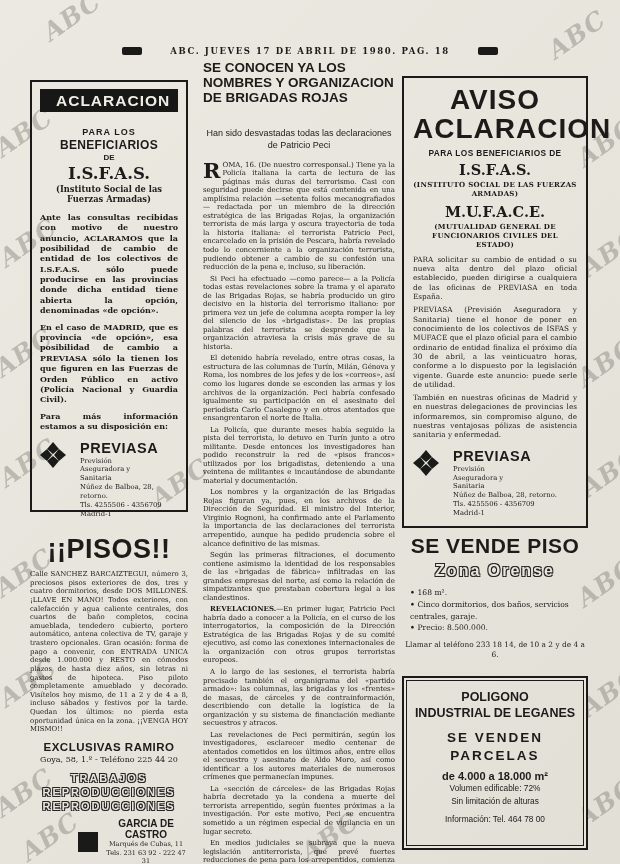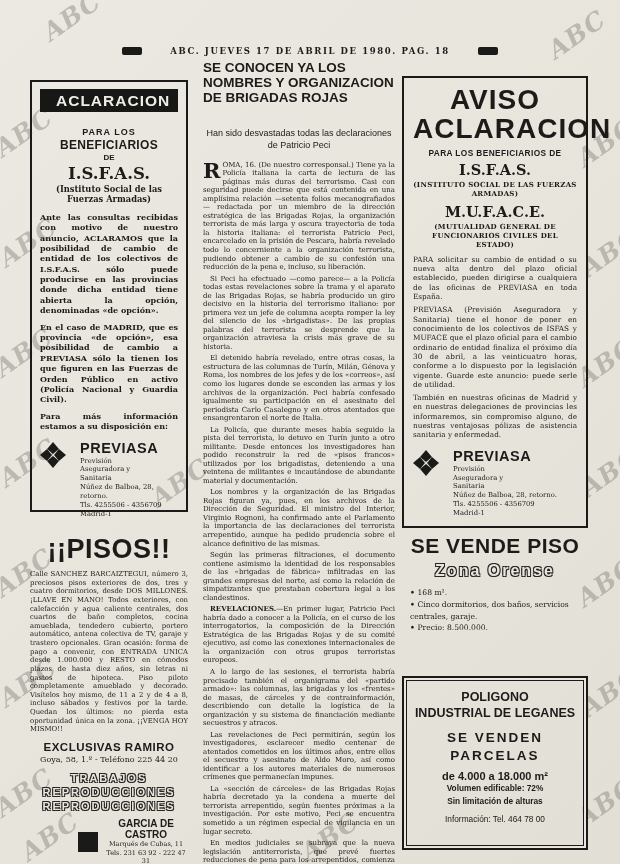--- a/index.html
+++ b/index.html
@@ -81,21 +81,21 @@
   .vp-bullets li::before { content:"• "; font-weight:bold; }
   .vp-footer { font-size:7.4px; margin-top:6px; line-height:1.3; }
 
   
   .poligono { left:402px; top:676px; width:186px; height:174px; border:2px solid #1a1a18;
     box-shadow: inset 0 0 0 2px #e9e6df, inset 0 0 0 3px #1a1a18;
     padding:12px 8px 8px; text-align:center; font-family:"Liberation Sans",sans-serif; }
   .pol-title { font-weight:bold; font-size:12.5px; line-height:1.25; }
   .pol-parcelas { font-weight:bold; font-size:13.5px; letter-spacing:2px; line-height:1.3; margin:8px 0 6px; }
   .pol-size { font-weight:bold; font-size:11px; }
-  .pol-detail { font-weight:bold; font-size:8.3px; line-height:1.55; }
+  .pol-detail { font-weight:normal; font-size:8.3px; line-height:1.55; }
   .pol-info { font-size:8.3px; margin-top:6px; }
 </style>
 </head>
 <body>
 
 <div class="page">
   <div class="watermark-layer">
       <span class="watermark" style="left: 40px; top: 2px;">ABC</span>
       <span class="watermark" style="left: 545px; top: 20px;">ABC</span>
       <span class="watermark" style="left: -8px; top: 118px;">ABC</span>
@@ -239,20 +239,21 @@
   </section>
 
   <section class="z vendepiso">
     <div class="vp-title">SE VENDE PISO</div>
     <div class="hollow vp-zone">Zona Orense</div>
     <ul class="vp-bullets">
       <li>168 m².</li>
       <li>Cinco dormitorios, dos baños, servicios centrales, garaje.</li>
       <li>Precio: 8.500.000.</li>
     </ul>
+    <div class="vp-footer">Llamar al teléfono 233 18 14, de 10 a 2 y de 4 a 6.</div>
   </section>
 
   <section class="z poligono">
     <div class="pol-title">POLIGONO</div>
     <div class="pol-title">INDUSTRIAL DE LEGANES</div>
     <div class="pol-parcelas">
       <div>SE VENDEN</div>
       <div>PARCELAS</div>
     </div>
     <div class="pol-size">de 4.000 a 18.000 m²</div>

